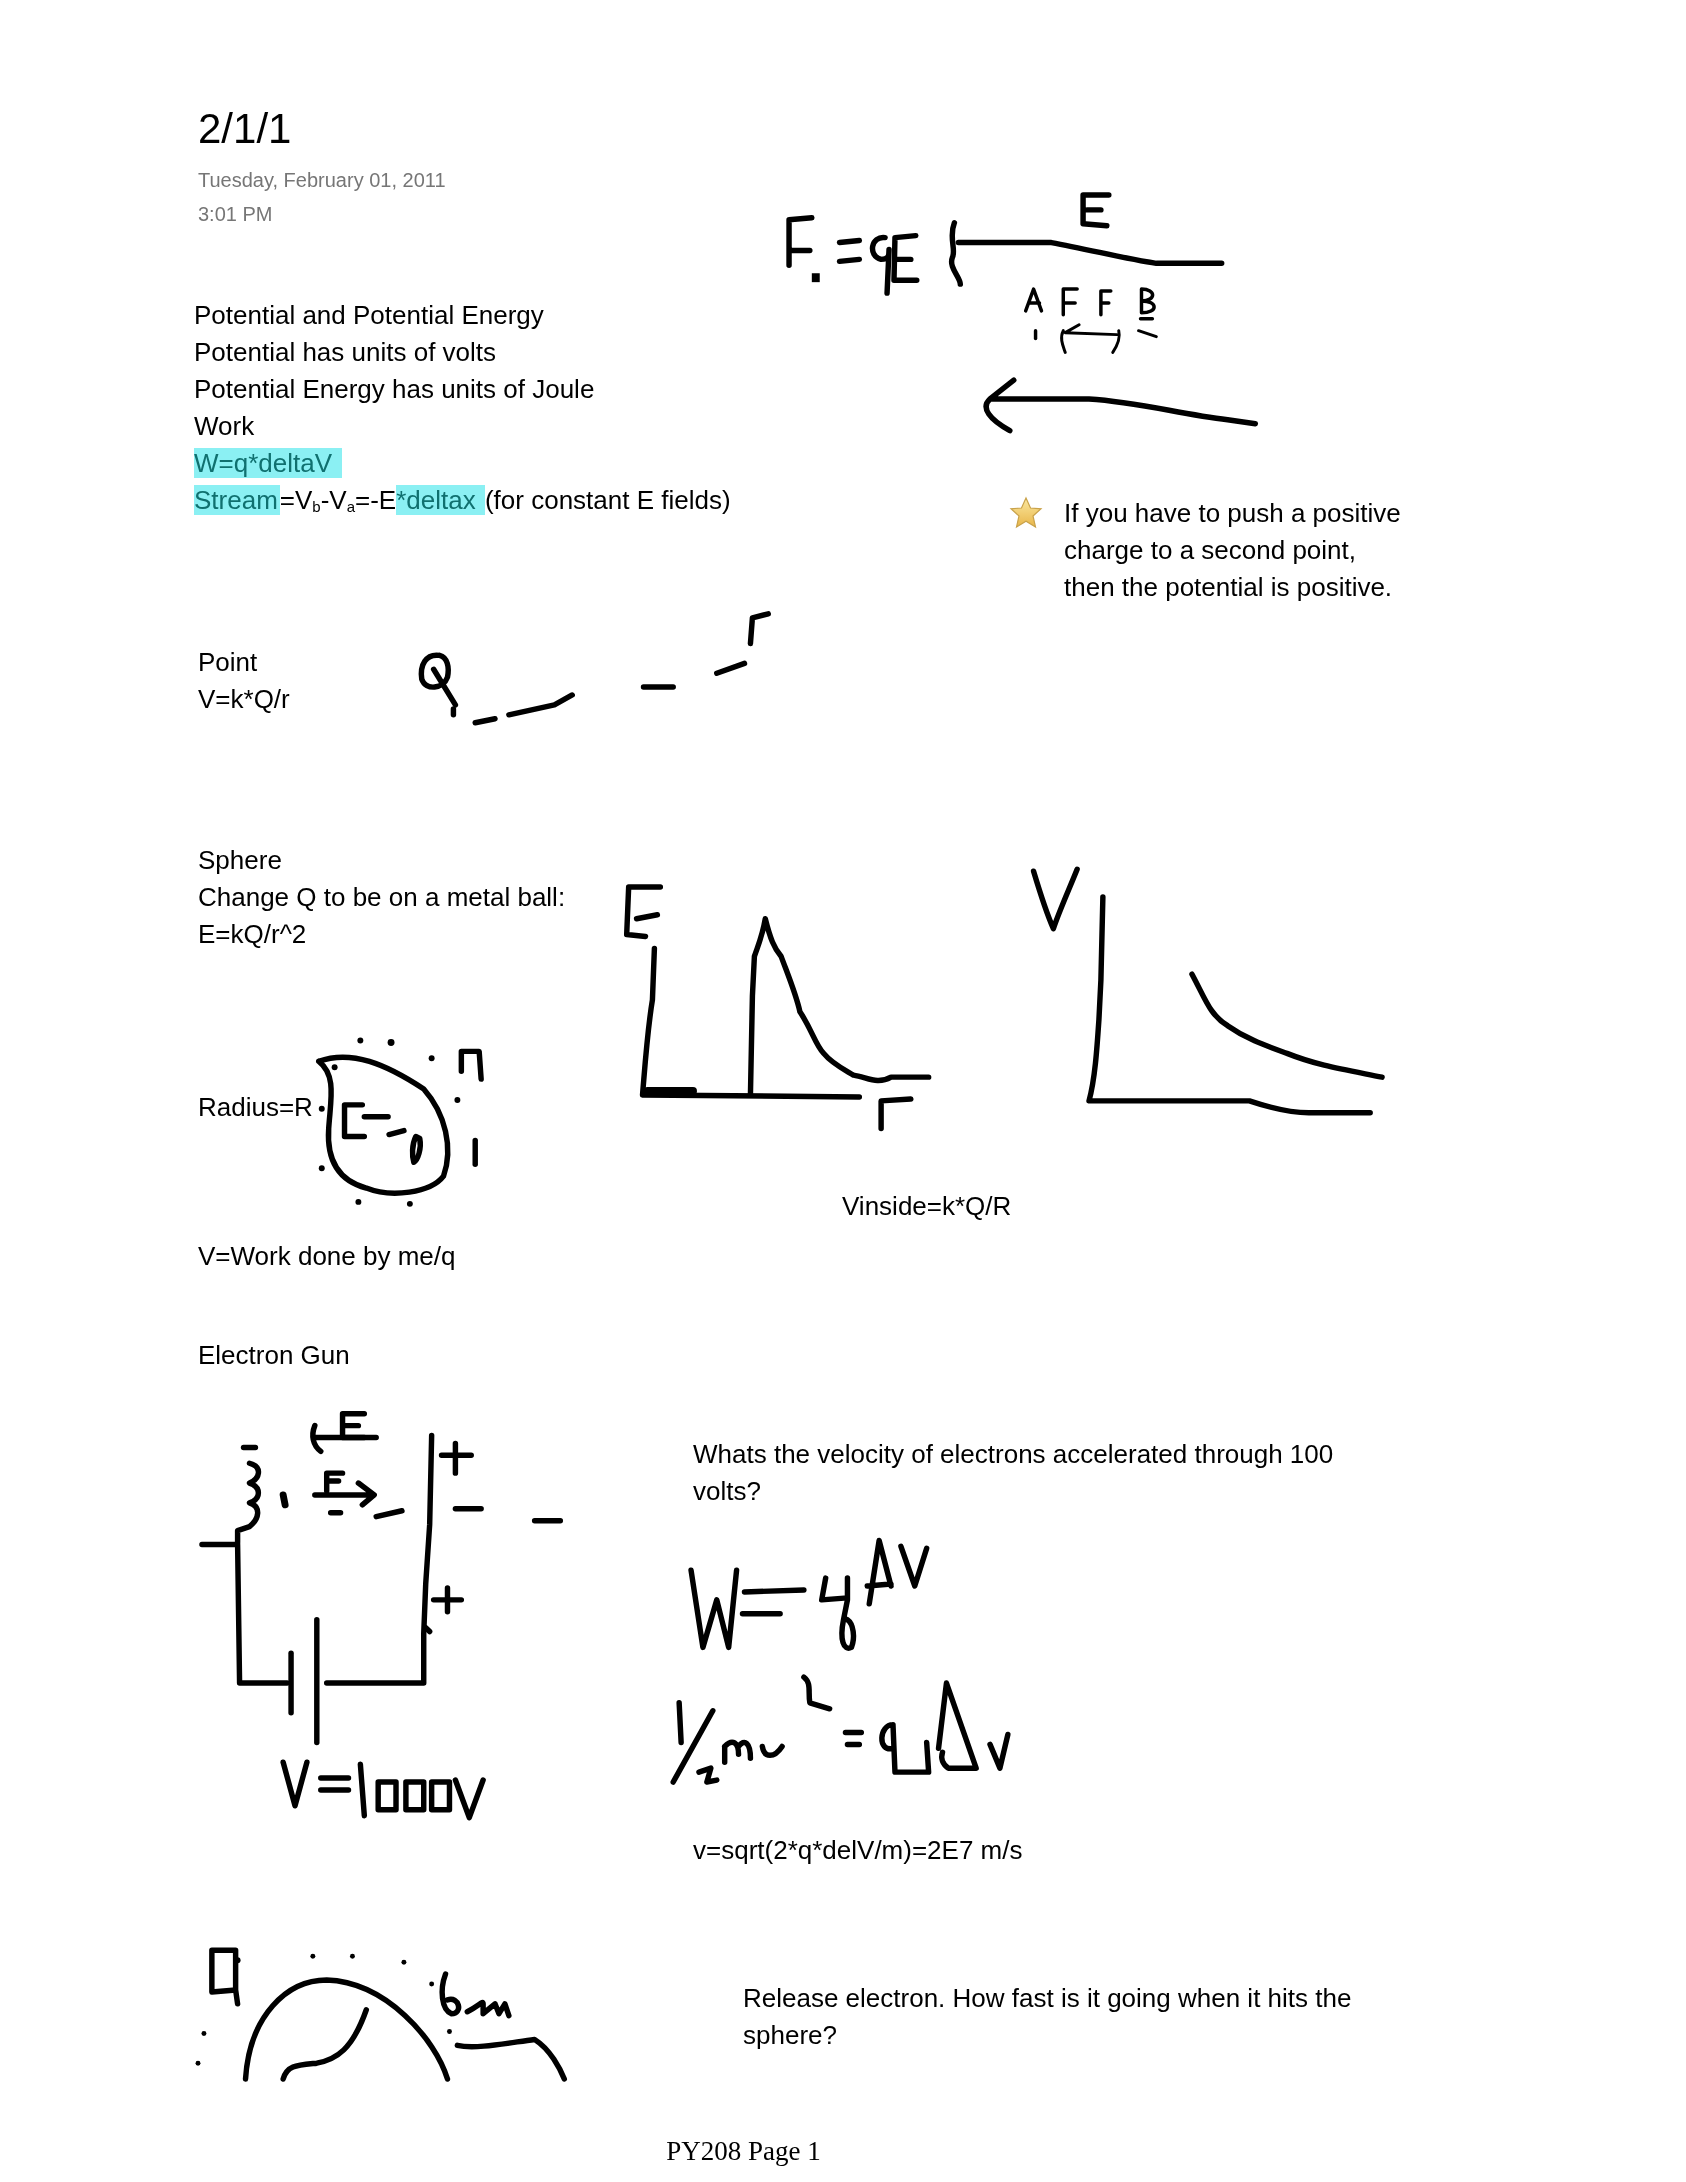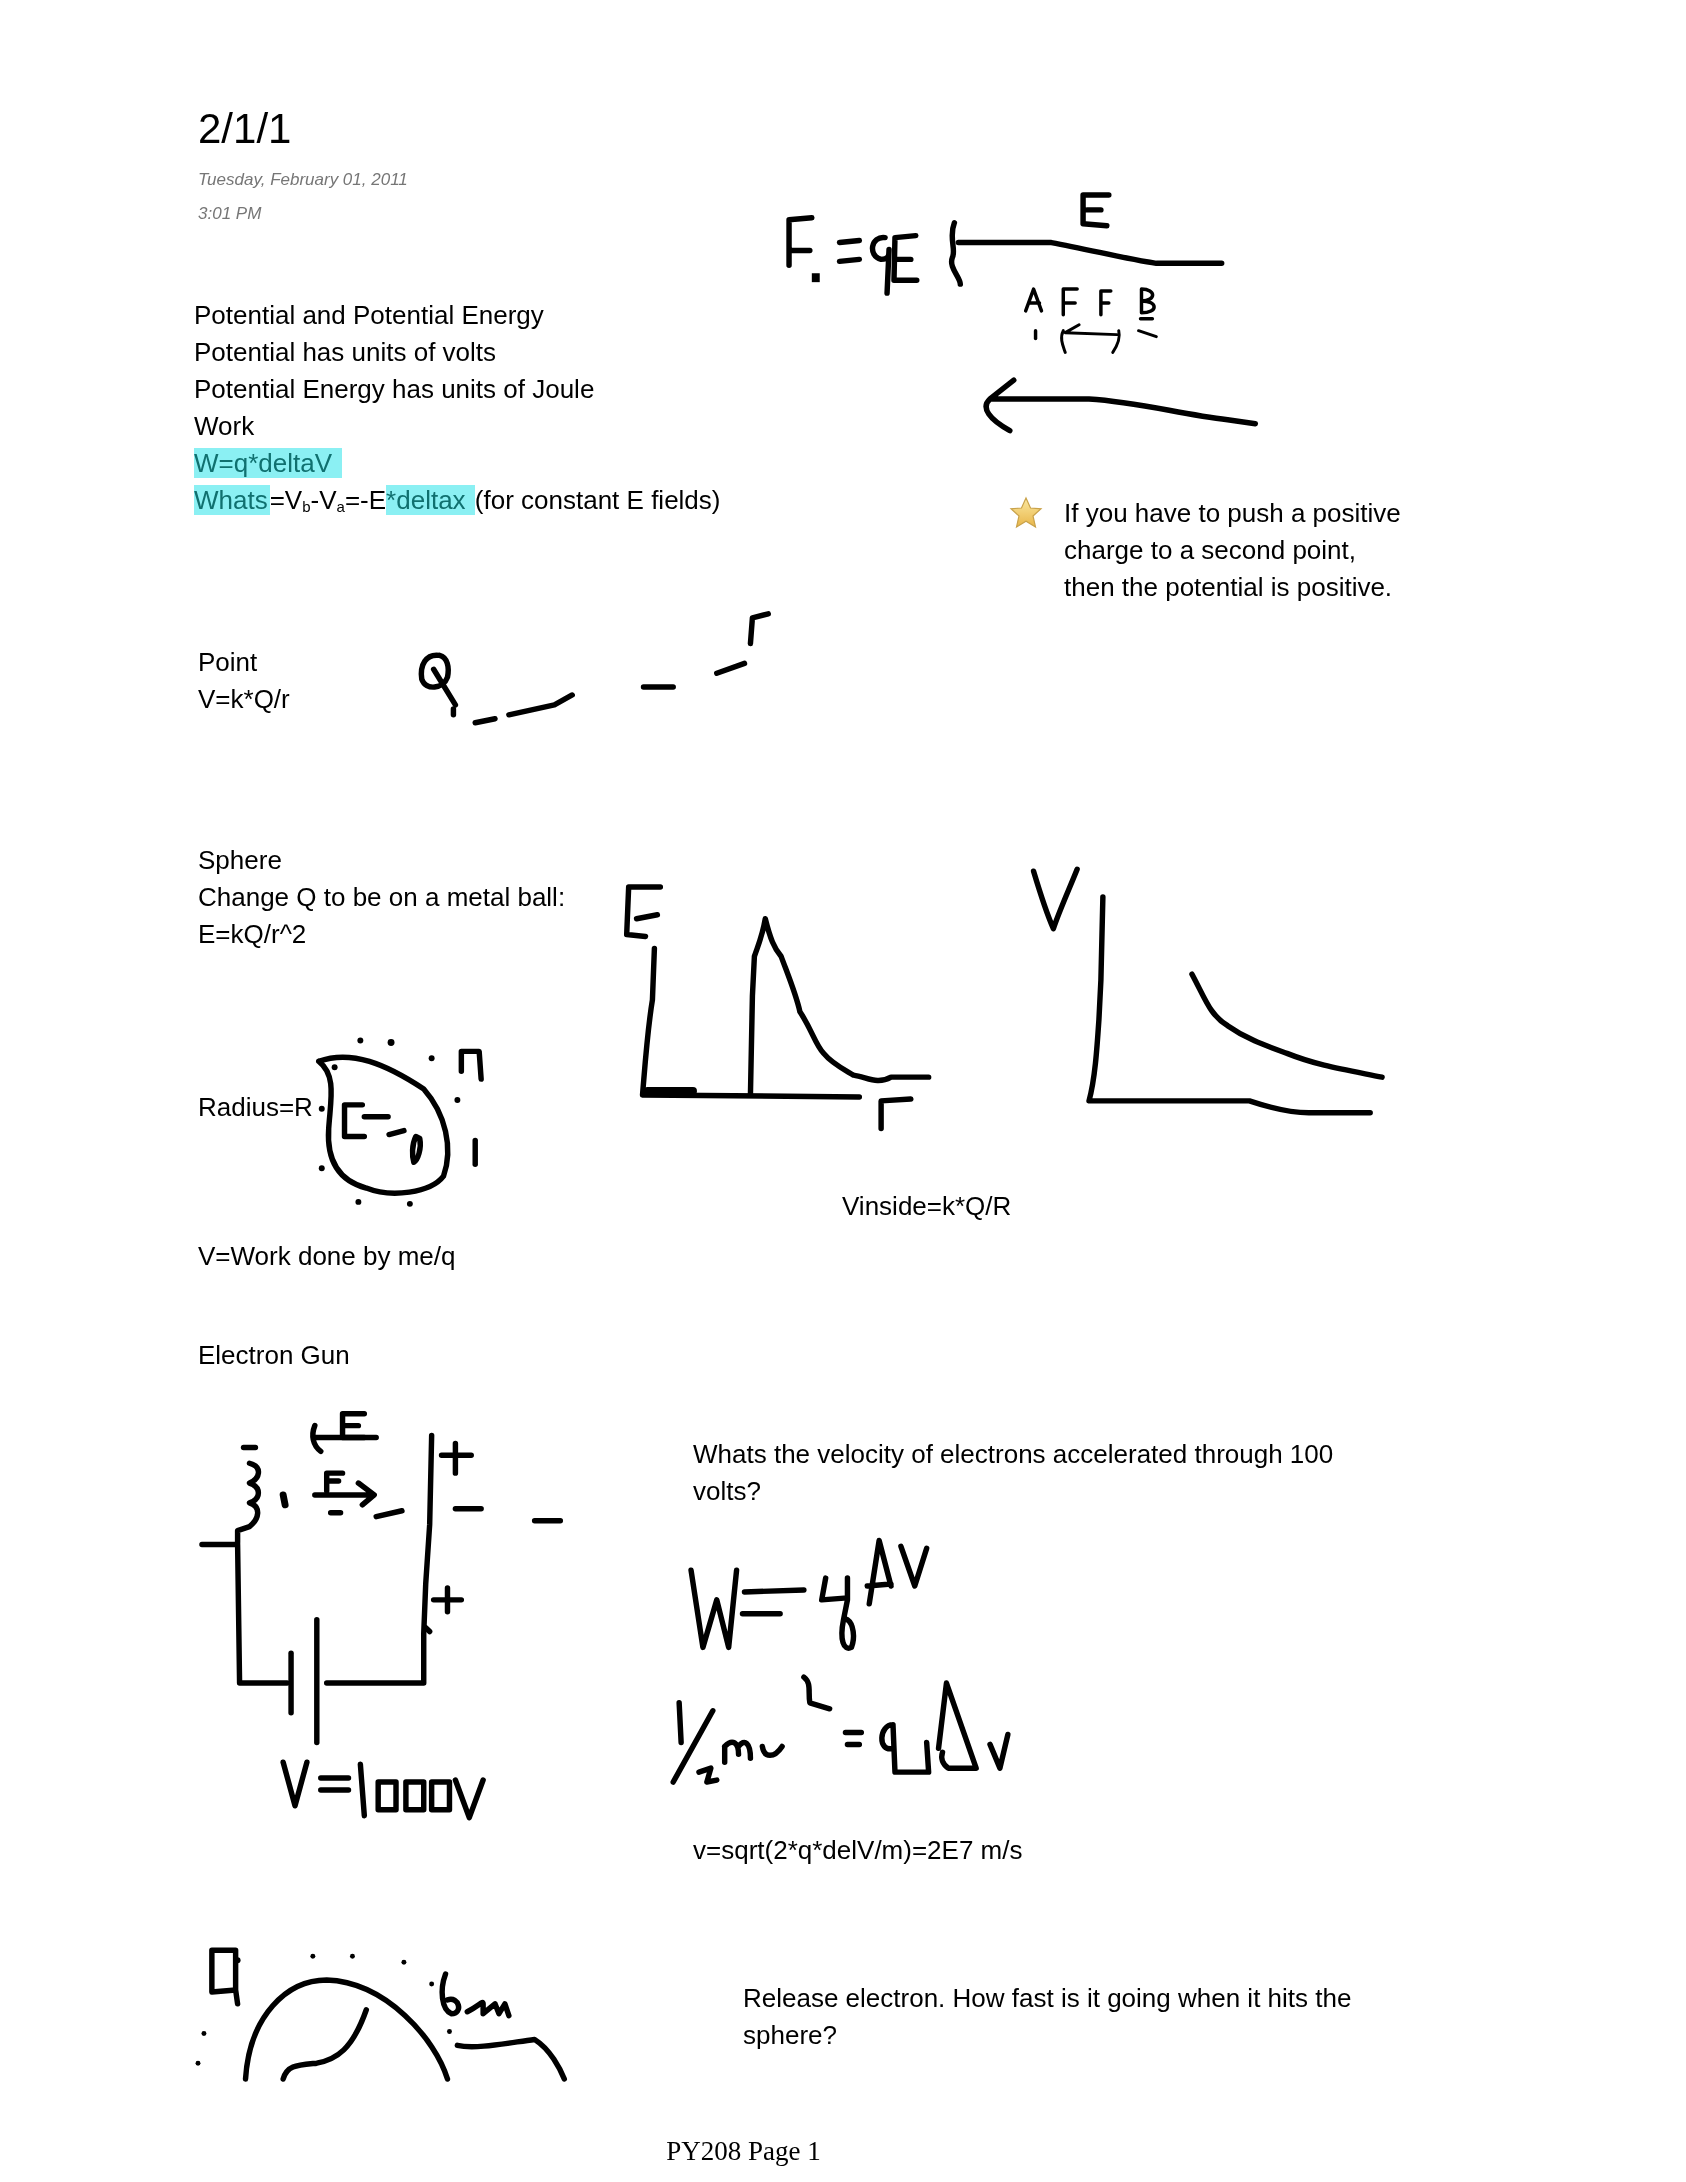--- a/index.html
+++ b/index.html
@@ -1,20 +1,20 @@
 <!DOCTYPE html>
 <html><head>
   <meta charset="utf-8">
   <style>
     html, body { margin: 0; padding: 0; background: #ffffff; }
     body { width: 1686px; height: 2182px; position: relative; overflow: hidden;
            font-family: "Liberation Sans", "DejaVu Sans", sans-serif; color: #000; }
     .abs { position: absolute; }
     .title { left: 198px; top: 105px; font-size: 42px; line-height: 48px; color: #000; white-space: nowrap; }
-    .meta { left: 198px; font-size: 17px; line-height: 32px; color: #767676; white-space: nowrap; font-style: italic; }
+    .meta { left: 198px; font-size: 20px; line-height: 32px; color: #767676; white-space: nowrap; }
     .txt { font-size: 26px; line-height: 37px; color: #000; white-space: nowrap; }
     .hl { background: #8bf0f3; color: #10706f; padding: 0 2px 0 0; text-align: center; }
     sub { font-size: 15px; vertical-align: -3px; line-height: 0; }
     .ink { position: absolute; left: 0; top: 0; width: 1686px; height: 2182px; pointer-events: none; }
     .ink path, .ink line, .ink polyline, .ink ellipse, .ink circle { fill: none; stroke: #000; stroke-width: 5.5; stroke-linecap: round; stroke-linejoin: round; }
     .ink .dot { fill: #000; stroke: none; }
     .star { width: 36px; height: 36px; }
     .footer { left: 0; width: 1487px; top: 2136px; text-align: center; font-family: "Liberation Serif", "DejaVu Serif", serif; font-size: 27px; color: #000; }
   </style>
 </head>
@@ -25,21 +25,21 @@
 <div class="abs meta" style="top:198px">3:01 PM</div>
 
 <div class="abs" style="left:194px; top:297px;">
   <div class="txt">Potential and Potential Energy</div>
   <div class="txt">Potential has units of volts</div>
   <div class="txt">Potential Energy has units of Joule</div>
   <div class="txt">Work</div>
   <div class="txt">
     <span class="hl" style="padding-right:10px">W=q*deltaV</span>
   </div>
-  <div class="txt"><span class="hl">Whats</span><span>=V</span><sub>b</sub><span>-V</span><sub>a</sub><span>=-E</span><span class="hl">*deltax </span><span>(for constant E fields)</span></div>
+  <div class="txt"><span class="hl">Stream</span><span>=V</span><sub>b</sub><span>-V</span><sub>a</sub><span>=-E</span><span class="hl">*deltax </span><span>(for constant E fields)</span></div>
 </div>
 
 <div class="abs" style="left:1008px; top:495px;">
   <svg class="star" viewBox="0 0 36 36">
     <defs>
       <linearGradient id="sg" x1="0" y1="0" x2="0" y2="1">
         <stop offset="0" stop-color="#fbe8a0"></stop>
         <stop offset="1" stop-color="#e8b64a"></stop>
       </linearGradient>
     </defs>

